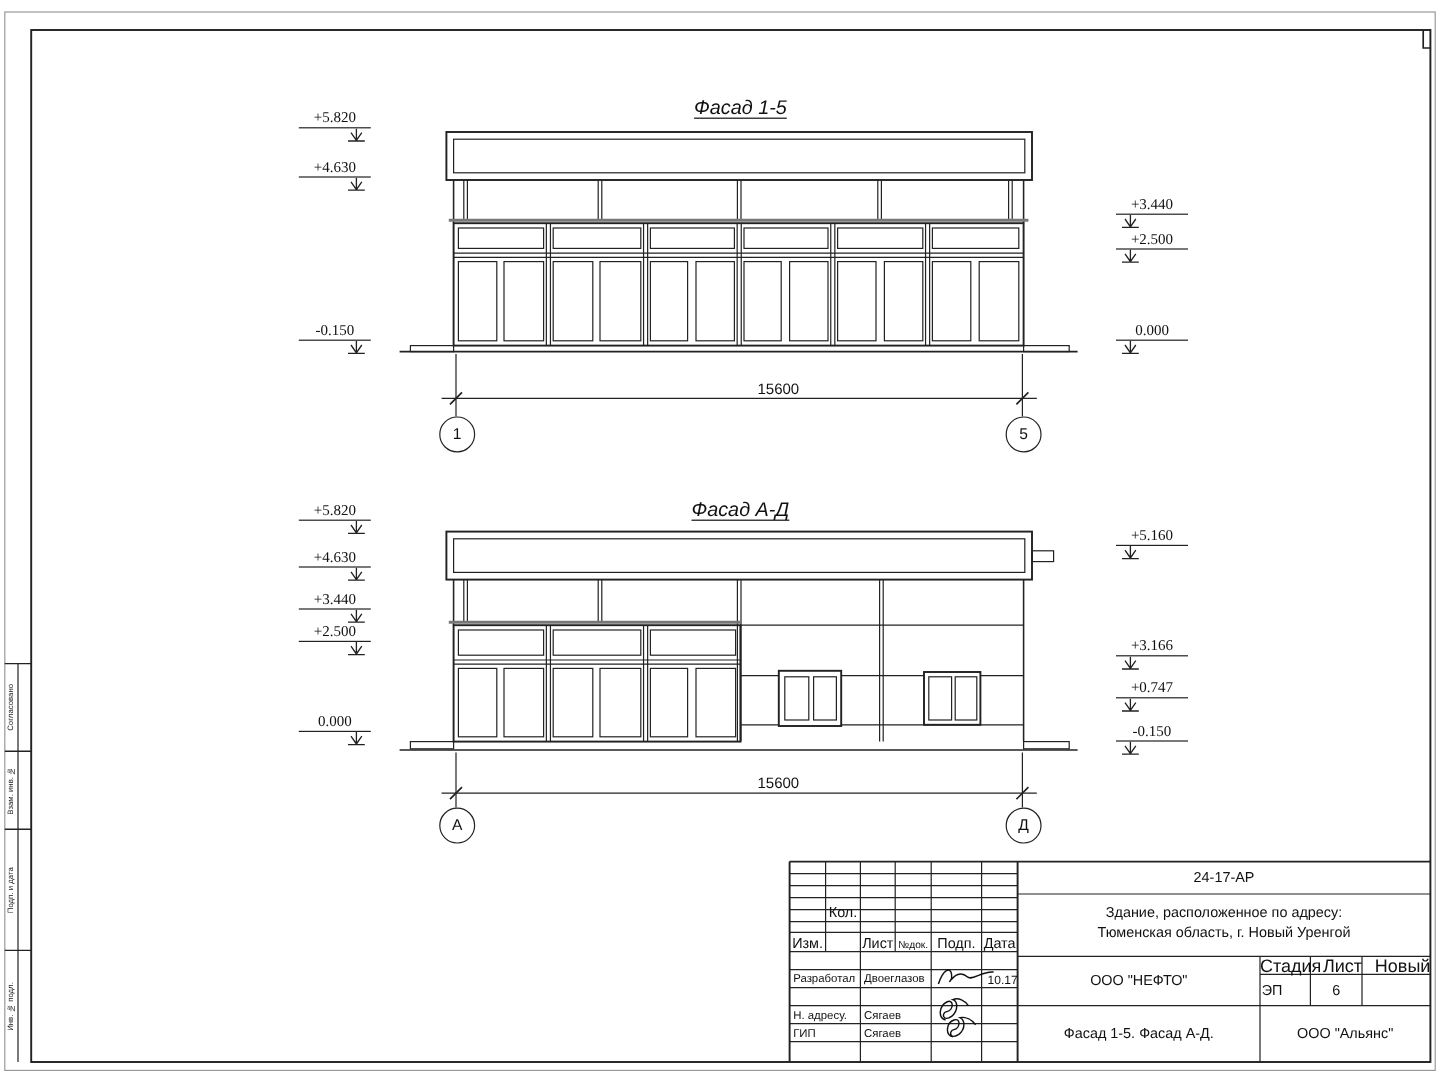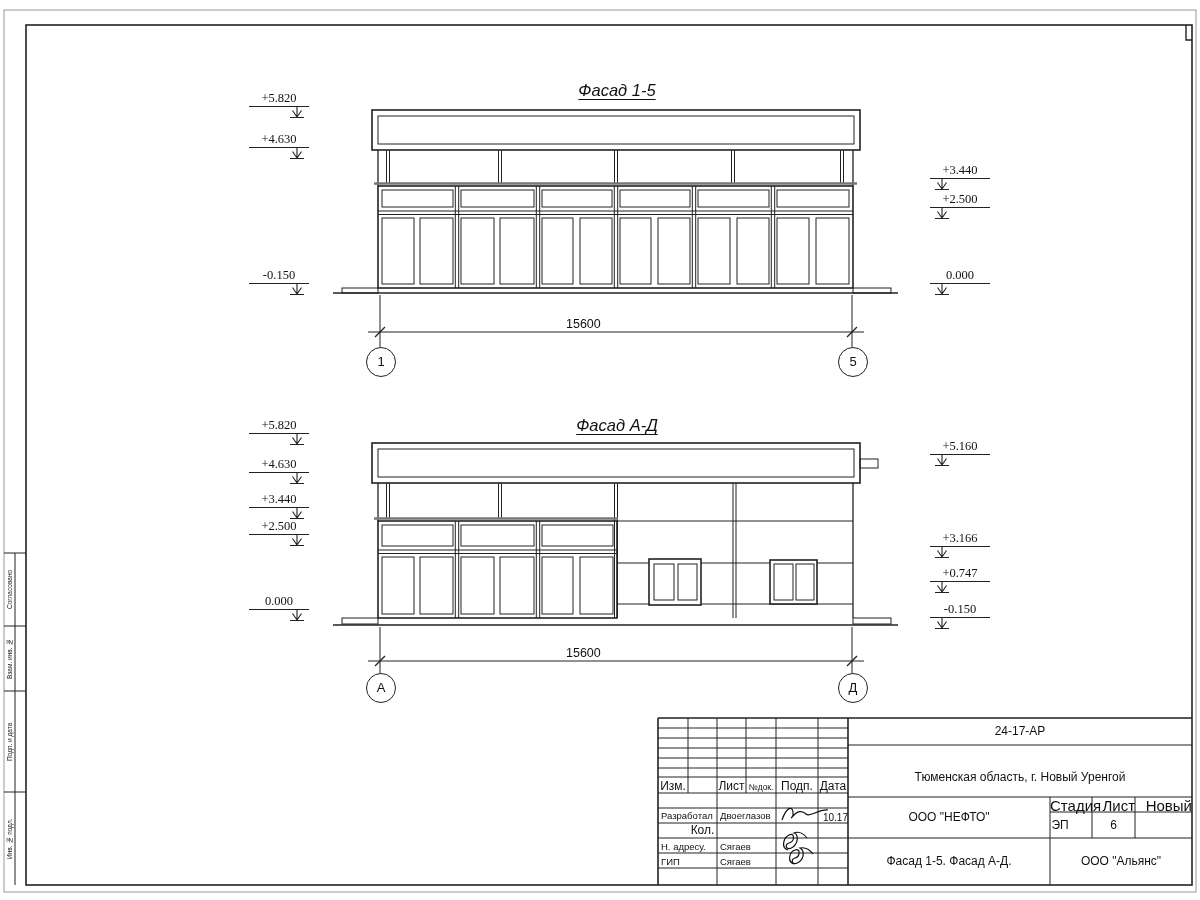--- a/index.html
+++ b/index.html
@@ -10,21 +10,21 @@
   
   .lvl{position:absolute;width:60px;font-family:Liberation Serif, serif;}
   .lvl .t{display:block;text-align:center;font-size:12.5px;line-height:14px;
           border-bottom:1.2px solid #222;padding-bottom:1px;white-space:nowrap;}
   .lvl .ar{position:absolute;top:100%;}
   .lvl.aR .ar{right:3px;}
   .lvl.aL .ar{left:3px;}
   
   .axis{position:absolute;width:28px;height:28px;border:1.3px solid #222;border-radius:50%;
         text-align:center;line-height:27px;font-size:13px;background:#fff;}
-  .dim{position:absolute;width:100px;text-align:left;font-size:12.5px;}
+  .dim{position:absolute;width:100px;text-align:right;font-size:12.5px;}
   .ftitle{position:absolute;width:160px;text-align:center;font-size:16.5px;font-style:italic;
           text-decoration:underline;text-underline-offset:3px;margin-top:24px;}
   
   .tbc{position:absolute;text-align:center;font-size:12px;line-height:15px;}
   .tbh{position:absolute;text-align:center;font-size:12px;line-height:14px;}
   .tbh.sm{font-size:8.5px;line-height:10px;}
   .tbs{position:absolute;text-align:left;font-size:9.5px;line-height:11px;white-space:nowrap;}
   .tbd{position:absolute;text-align:right;font-size:10px;line-height:12px;}
   .tbl{position:absolute;text-align:right;font-size:15px;line-height:13px;}
   
@@ -256,24 +256,25 @@
   <div class="axis" style="left:838px;top:347px">5</div>
   <div class="axis" style="left:366px;top:673px">А</div>
   <div class="axis" style="left:838px;top:673px">Д</div>
 
   <div class="vcell" style="top:553px;height:73px">Согласовано</div>
   <div class="vcell" style="top:626px;height:65px">Взам. инв. №</div>
   <div class="vcell" style="top:691px;height:101px">Подп. и дата</div>
   <div class="vcell" style="top:792px;height:93px">Инв. № подл.</div>
 
   <div class="tbc" style="left:848px;top:724px;width:344px">24-17-АР</div>
+  <div class="tbc" style="left:848px;top:753px;width:344px">Здание, расположенное по адресу:</div>
   <div class="tbc" style="left:848px;top:770px;width:344px">Тюменская область, г. Новый Уренгой</div>
 
   <div class="tbh" style="left:658px;top:779px;width:30px">Изм.</div>
-  <div class="tbh" style="left:688px;top:823px;width:29px">Кол.</div>
+  <div class="tbh" style="left:688px;top:753px;width:29px">Кол.</div>
   <div class="tbh" style="left:717px;top:779px;width:29px">Лист</div>
   <div class="tbh sm" style="left:746px;top:782px;width:30px">№док.</div>
   <div class="tbh" style="left:776px;top:779px;width:42px">Подп.</div>
   <div class="tbh" style="left:818px;top:779px;width:30px">Дата</div>
 
   <div class="tbs" style="left:661px;top:810px;width:54px">Разработал</div>
   <div class="tbs" style="left:720px;top:810px;width:55px">Двоеглазов</div>
   <div class="tbd" style="left:818px;top:812px;width:30px">10.17</div>
 
   <div class="tbs" style="left:661px;top:841px;width:54px">Н. адресу.</div>

